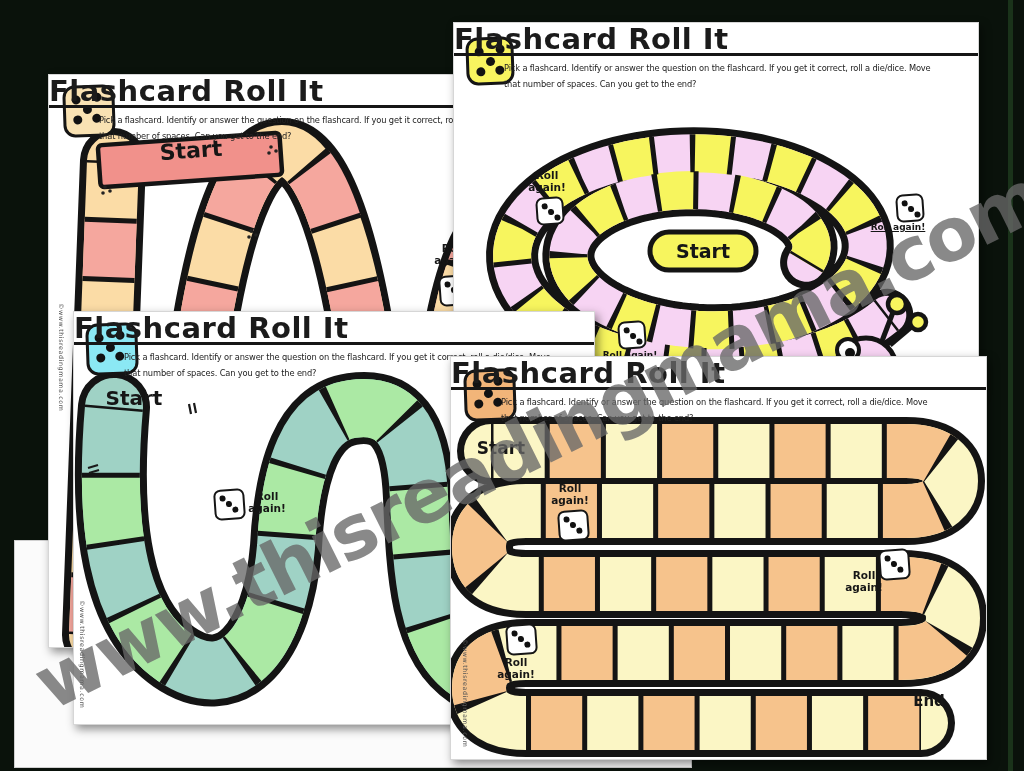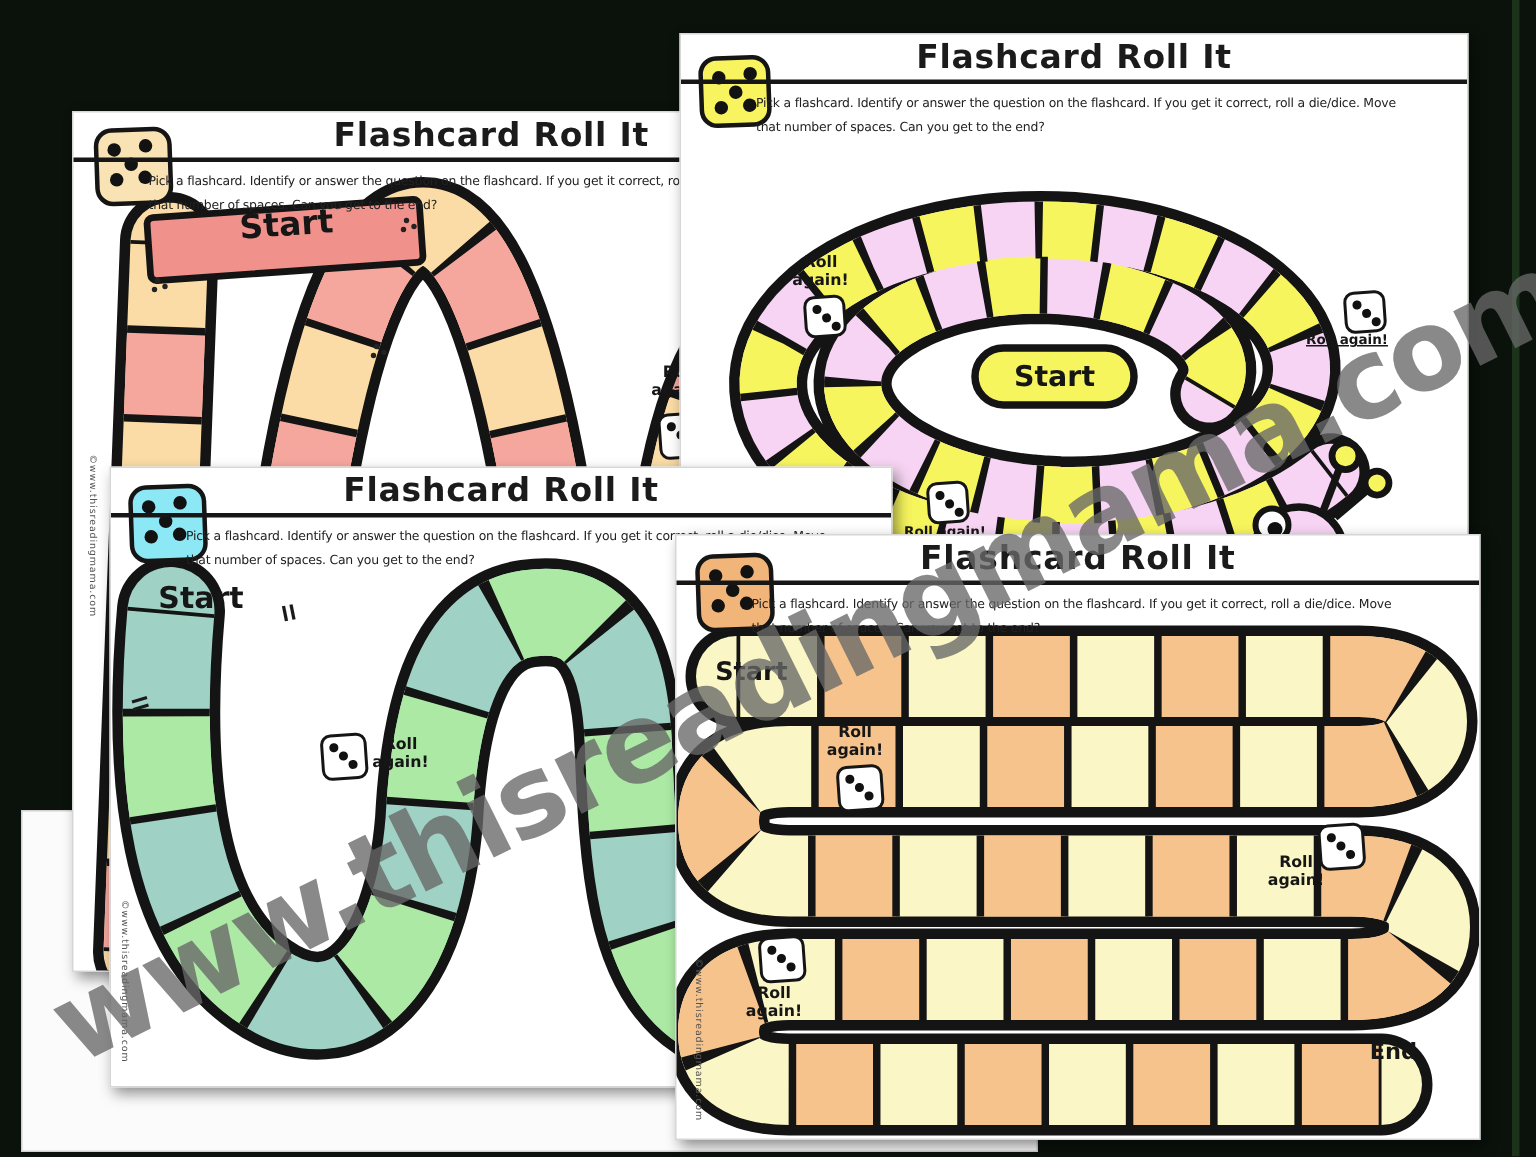--- a/index.html
+++ b/index.html
@@ -9,22 +9,22 @@
   .back-panel{position:absolute;left:14px;top:540px;width:676px;height:226px;background:#fbfbfb;
       border:1px solid #d0d0d0;}
   .page{position:absolute;background:#ffffff;border:1px solid #d6d6d6;
       box-shadow:3px 4px 9px rgba(0,0,0,.45);}
   #page1{left:48px;top:74px;width:557px;height:572px;}
   #page2{left:453px;top:22px;width:524px;height:370px;}
   #page3{left:73px;top:311px;width:520px;height:412px;}
   #page4{left:450px;top:356px;width:535px;height:402px;}
   .page svg{position:absolute;left:0;top:0;}
   .hdr-rule{position:absolute;left:0;right:0;top:30px;height:3px;background:#161616;}
-  .pg-title{position:absolute;left:0;right:0;top:1px;text-align:center;font-weight:700;
-      font-size:22px;letter-spacing:.5px;color:#1b1b1b;line-height:30px;white-space:nowrap;}
+  .pg-title{position:absolute;left:0;right:0;top:1px;font-weight:700;
+      font-size:29px;letter-spacing:.5px;color:#1b1b1b;line-height:30px;white-space:nowrap;}
   .instructions{position:absolute;left:50px;top:37px;width:462px;font-size:8.3px;
       letter-spacing:-.15px;line-height:16px;color:#222;white-space:nowrap;}
   .big-die{position:absolute;width:46px;height:46px;border:3px solid #151515;border-radius:12px;
       background:#eee;transform:rotate(-2deg);}
   .big-die i{position:absolute;width:9px;height:9px;background:#121212;border-radius:50%;}
   .big-die .p1{left:6px;top:7px}.big-die .p2{left:27px;top:5px}.big-die .p3{left:17px;top:17px}
   .big-die .p4{left:7px;top:27px}.big-die .p5{left:26px;top:26px}
   .mini-die{position:absolute;width:27px;height:27px;background:#ffffff;border:2.5px solid #151515;
       border-radius:7px;transform:rotate(-4deg);}
   .mini-die i{position:absolute;width:5.5px;height:5.5px;background:#111;border-radius:50%;}

